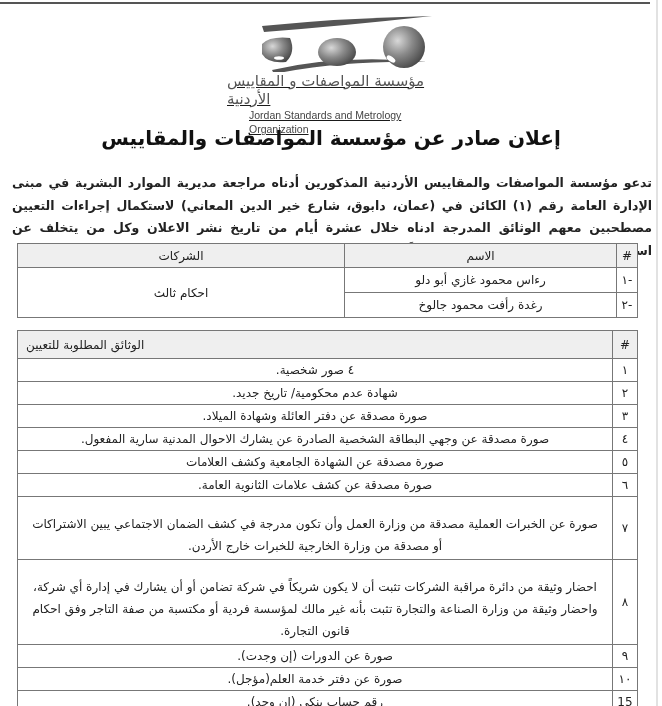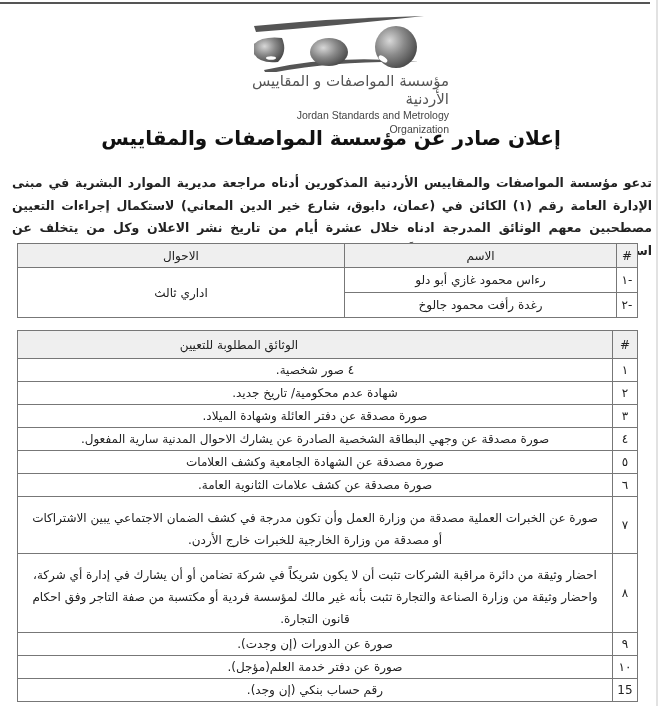--- a/index.html
+++ b/index.html
@@ -3,21 +3,21 @@
 <meta charset="utf-8">
 <style>
   html, body { margin: 0; padding: 0; background: #ffffff; }
   body {
     width: 662px; height: 706px; position: relative; overflow: hidden;
     font-family: "DejaVu Sans", sans-serif; color: #1a1a1a;
   }
   .top-rule { position: absolute; left: 0; top: 2px; width: 650px; height: 2px; background: #555; }
   .right-rule { position: absolute; left: 656px; top: 0; width: 2px; height: 706px; background: #e2e2e2; }
 
-  .logo { position: absolute; left: 219px; top: 14px; width: 230px; height: 100px; text-align: right; }
+  .logo { position: absolute; left: 227px; top: 14px; width: 230px; height: 100px; text-align: left; text-decoration: underline; }
   .logo svg { display: block; margin: 0 auto; }
   .logo-ar { font-size: 15px; color: #555; direction: rtl; margin-top: 0px; line-height: 18px; }
   .logo-en { font-size: 10.5px; color: #444; line-height: 14px; font-family: "Liberation Sans", sans-serif; margin-left: 22px; }
 
   .title {
     position: absolute; left: 0; width: 662px; top: 126px; text-align: center;
     font-size: 20px; font-weight: bold; direction: rtl; color: #111;
   }
   .intro {
     position: absolute; left: 12px; width: 640px; top: 172px;
@@ -30,22 +30,22 @@
   th { background: #efefef; font-weight: normal; height: 23px; }
   .t1 { top: 243px; }
   .t1 td { height: 24px; text-align: center; }
   .t1 .num { width: 20px; text-align: center; padding: 0; }
   .t1 .name-col { width: 255px; }
 
   .t2 { top: 330px; }
   .t2 th { height: 27px; }
   .t2 td { height: 22px; text-align: center; line-height: 22px; }
   .t2 td.num { width: 24px; text-align: center; padding: 0; }
-  .t2 td.multi { line-height: 22px; padding-top: 10px; padding-bottom: 2px; }
-  .t2 th.doc-h { text-align: center; padding-right: 160px; }
+  .t2 td.multi { line-height: 22px; padding-top: 16px; padding-bottom: 2px; }
+  .t2 th.doc-h { text-align: left; padding-right: 160px; }
 </style>
 </head>
 <body>
 
 <div class="top-rule"></div>
 <div class="right-rule"></div>
 
 <div class="logo">
   <svg width="200" height="58" viewBox="0 0 200 58">
     <defs>
@@ -69,28 +69,28 @@
 
 <div class="title">إعلان صادر عن مؤسسة المواصفات والمقاييس</div>
 
 <div class="intro">تدعو مؤسسة المواصفات والمقاييس الأردنية المذكورين أدناه مراجعة مديرية الموارد البشرية في مبنى الإدارة العامة رقم (١) الكائن في (عمان، دابوق، شارع خير الدين المعاني) لاستكمال إجراءات التعيين مصطحبين معهم الوثائق المدرجة ادناه خلال عشرة أيام من تاريخ نشر الاعلان وكل من يتخلف عن استكمال إجراءات التعيين يعتبر مستنكفاً.</div>
 
 <table class="t1">
   <thead>
     <tr>
       <th class="num">#</th>
       <th class="name-col">الاسم</th>
-      <th>الاحوال</th>
+      <th>الشركات</th>
     </tr>
   </thead>
   <tbody>
     <tr>
       <td class="num">-١</td>
       <td>رءاس محمود غازي أبو دلو</td>
-      <td rowspan="2">اداري ثالث</td>
+      <td rowspan="2">احكام ثالث</td>
     </tr>
     <tr>
       <td class="num">-٢</td>
       <td>رغدة رأفت محمود جالوخ</td>
     </tr>
   </tbody>
 </table>
 
 <table class="t2">
   <thead>

